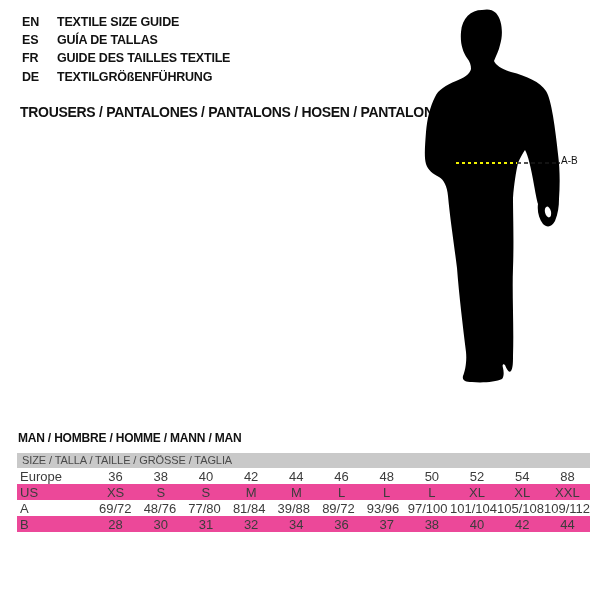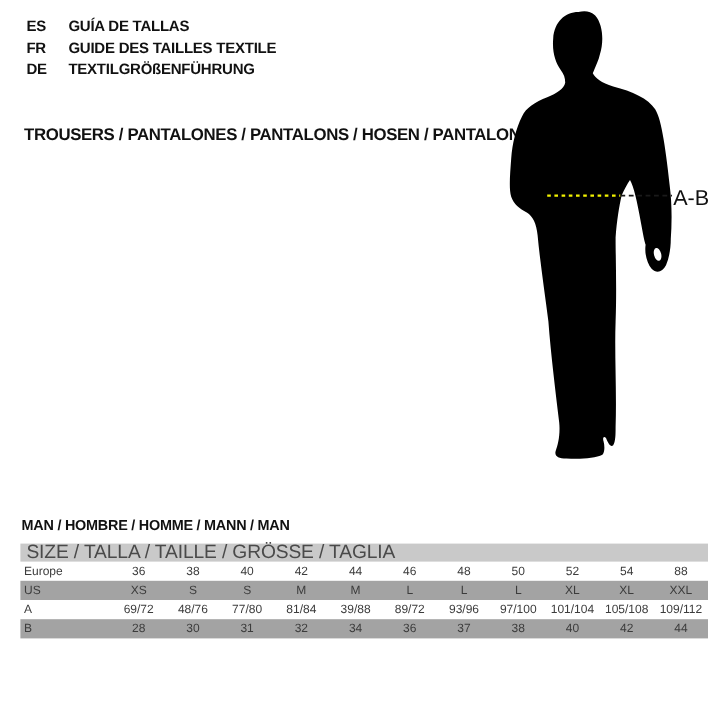--- a/index.html
+++ b/index.html
@@ -10,46 +10,49 @@
   
   .lang-block{position:absolute;left:22px;top:13px;}
   .lang-row{line-height:18.2px;font-size:12.5px;font-weight:bold;letter-spacing:-0.2px;white-space:nowrap;}
   .lang-code{display:inline-block;width:35px;}
   .category-title{
     position:absolute;left:20px;top:104px;font-size:14px;font-weight:bold;
     letter-spacing:-0.3px;white-space:nowrap;
   }
   
   .figure{position:absolute;left:400px;top:0;width:200px;height:400px;}
-  .ab-label{position:absolute;left:161px;top:155px;font-size:18px;color:#111;white-space:nowrap;}
+  .ab-label{position:absolute;left:161px;top:155px;font-size:10px;color:#111;white-space:nowrap;}
   
   .section-title{
     position:absolute;left:18px;top:431px;font-size:12px;font-weight:bold;
     letter-spacing:-0.2px;white-space:nowrap;
   }
   
   .size-table{position:absolute;left:17px;top:453px;width:573px;}
   .table-header{
     height:15px;line-height:15px;background:#c9c9c9;color:#4a4a4a;
-    font-size:16px;padding-left:5px;letter-spacing:-0.1px;white-space:nowrap;
+    font-size:11px;padding-left:5px;letter-spacing:-0.1px;white-space:nowrap;
   }
   .trow{display:grid;grid-template-columns:76px repeat(11,1fr);height:16px;align-items:center;}
-  .trow.zebra{background:#a3a3a3;}
-  .tcell{font-size:10px;color:#3c3c3c;text-align:center;white-space:nowrap;}
+  .trow.zebra{background:#ec4899;}
+  .tcell{font-size:13px;color:#3c3c3c;text-align:center;white-space:nowrap;}
   .tcell.label{text-align:left;padding-left:3px;}
   
   .notes{position:absolute;left:18px;top:552px;}
   .note-line{font-size:11.5px;font-weight:bold;line-height:17.5px;letter-spacing:-0.2px;white-space:nowrap;}
 </style>
 </head>
 <body>
 
 <div class="canvas">
 
   <div class="lang-block">
+    <div class="lang-row">
+      <span class="lang-code">EN</span><span>TEXTILE SIZE GUIDE</span>
+    </div>
     <div class="lang-row">
       <span class="lang-code">ES</span><span>GUÍA DE TALLAS</span>
     </div>
     <div class="lang-row">
       <span class="lang-code">FR</span><span>GUIDE DES TAILLES TEXTILE</span>
     </div>
     <div class="lang-row">
       <span class="lang-code">DE</span><span>TEXTILGRÖßENFÜHRUNG</span>
     </div>
   </div>

